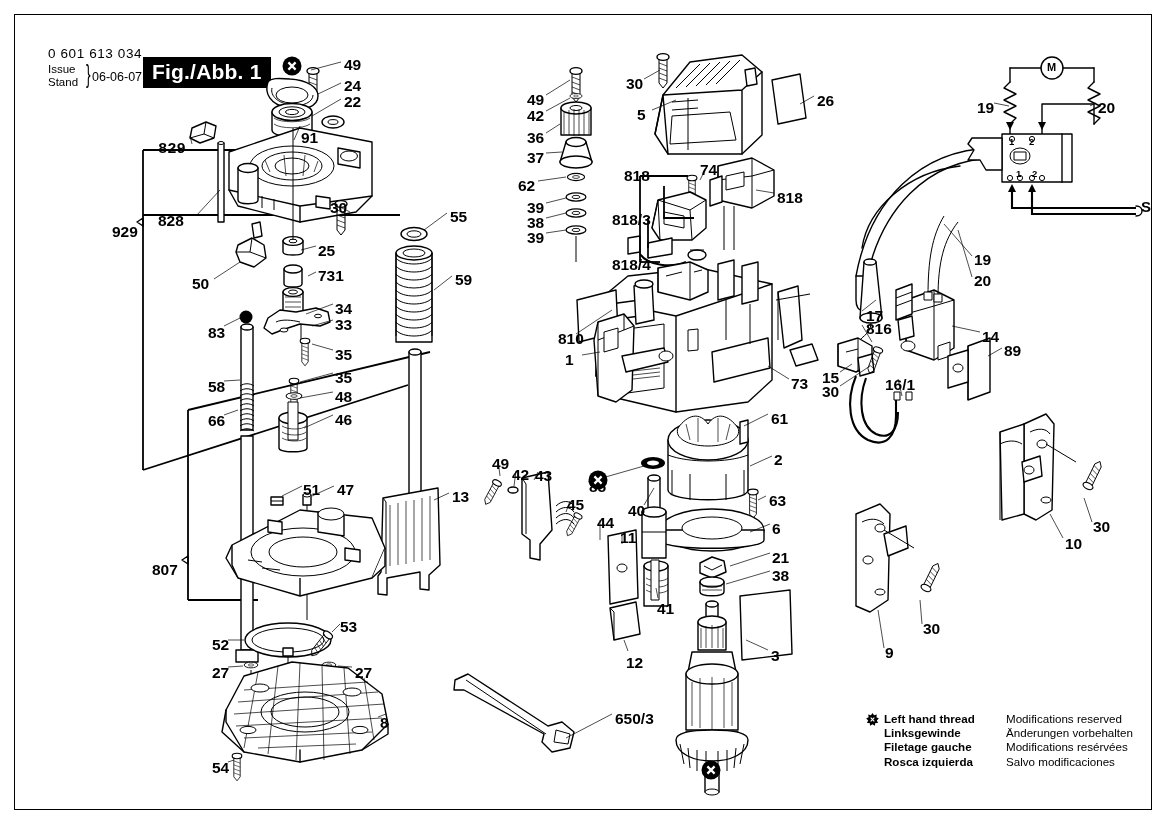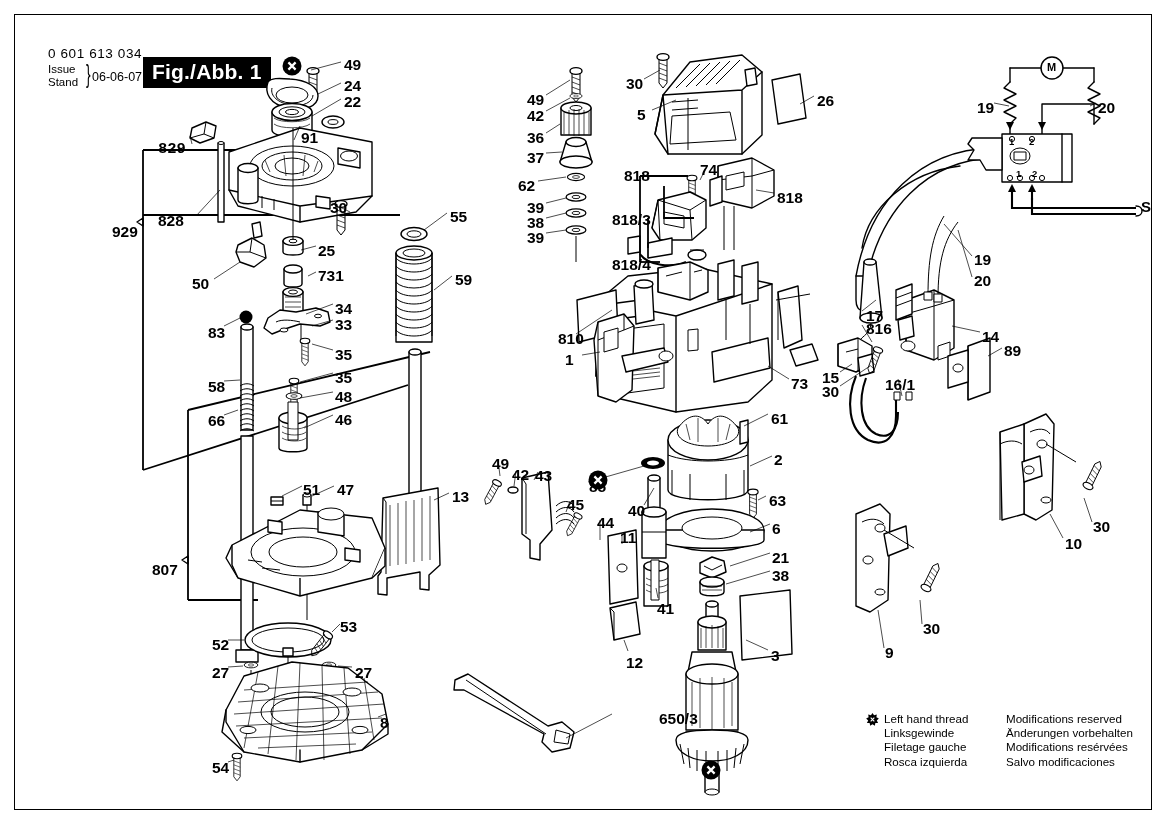--- a/index.html
+++ b/index.html
@@ -17,21 +17,21 @@
   .hdr-fig{position:absolute;left:143px;top:57px;background:#000;color:#fff;font-size:21px;font-weight:bold;
            padding:3px 9px 4px 9px;letter-spacing:.2px;white-space:nowrap;}
 
   
   .lbl{position:absolute;font-size:15.5px;font-weight:bold;white-space:nowrap;line-height:15px;}
   .lbl.sm{font-size:14px;}
 
   
   .legend{position:absolute;left:884px;top:712px;font-size:11.6px;line-height:14.2px;white-space:nowrap;}
   .legend .col{display:inline-block;vertical-align:top;}
-  .legend .c1{width:122px;}
+  .legend .c1{width:122px;font-weight:bold;}
   .legend .badge{position:absolute;left:-18px;top:1px;width:13px;height:13px;}
   .legend span{display:block;}
 
   
   #art{position:absolute;left:0;top:0;width:1168px;height:826px;}
   .st{fill:none;stroke:#000;stroke-width:1.4;stroke-linejoin:round;stroke-linecap:round;}
   .st2{fill:none;stroke:#000;stroke-width:1.0;}
   .stt{fill:none;stroke:#000;stroke-width:.7;}
   .wf{fill:#fff;stroke:#000;stroke-width:1.4;stroke-linejoin:round;}
   .wf2{fill:#fff;stroke:#000;stroke-width:1.0;}
@@ -671,21 +671,21 @@
       <div class="lbl" style="left: 772px; top: 568px;">38</div>
       <div class="lbl" style="left: 492px; top: 456px;">49</div>
       <div class="lbl" style="left: 512px; top: 467px;">42</div>
       <div class="lbl" style="left: 535px; top: 468px;">43</div>
       <div class="lbl" style="left: 567px; top: 497px;">45</div>
       <div class="lbl" style="left: 597px; top: 515px;">44</div>
       <div class="lbl" style="left: 620px; top: 530px;">11</div>
       <div class="lbl" style="left: 657px; top: 601px;">41</div>
       <div class="lbl" style="left: 626px; top: 655px;">12</div>
       <div class="lbl" style="left: 771px; top: 648px;">3</div>
-      <div class="lbl" style="left: 615px; top: 711px; margin-left: 44px;">650/3</div>
+      <div class="lbl" style="left: 615px; top: 711px;">650/3</div>
       <div class="lbl" style="left: 885px; top: 645px;">9</div>
       <div class="lbl" style="left: 923px; top: 621px;">30</div>
       <div class="lbl" style="left: 1065px; top: 536px;">10</div>
       <div class="lbl" style="left: 1093px; top: 519px;">30</div>
       <div class="lbl" style="left: 977px; top: 100px;">19</div>
       <div class="lbl" style="left: 1098px; top: 100px;">20</div>
     </div>
 
   <div id="marker-layer">
       <div style="position: absolute; left: 282px; top: 56px; width: 20px; height: 20px;">

